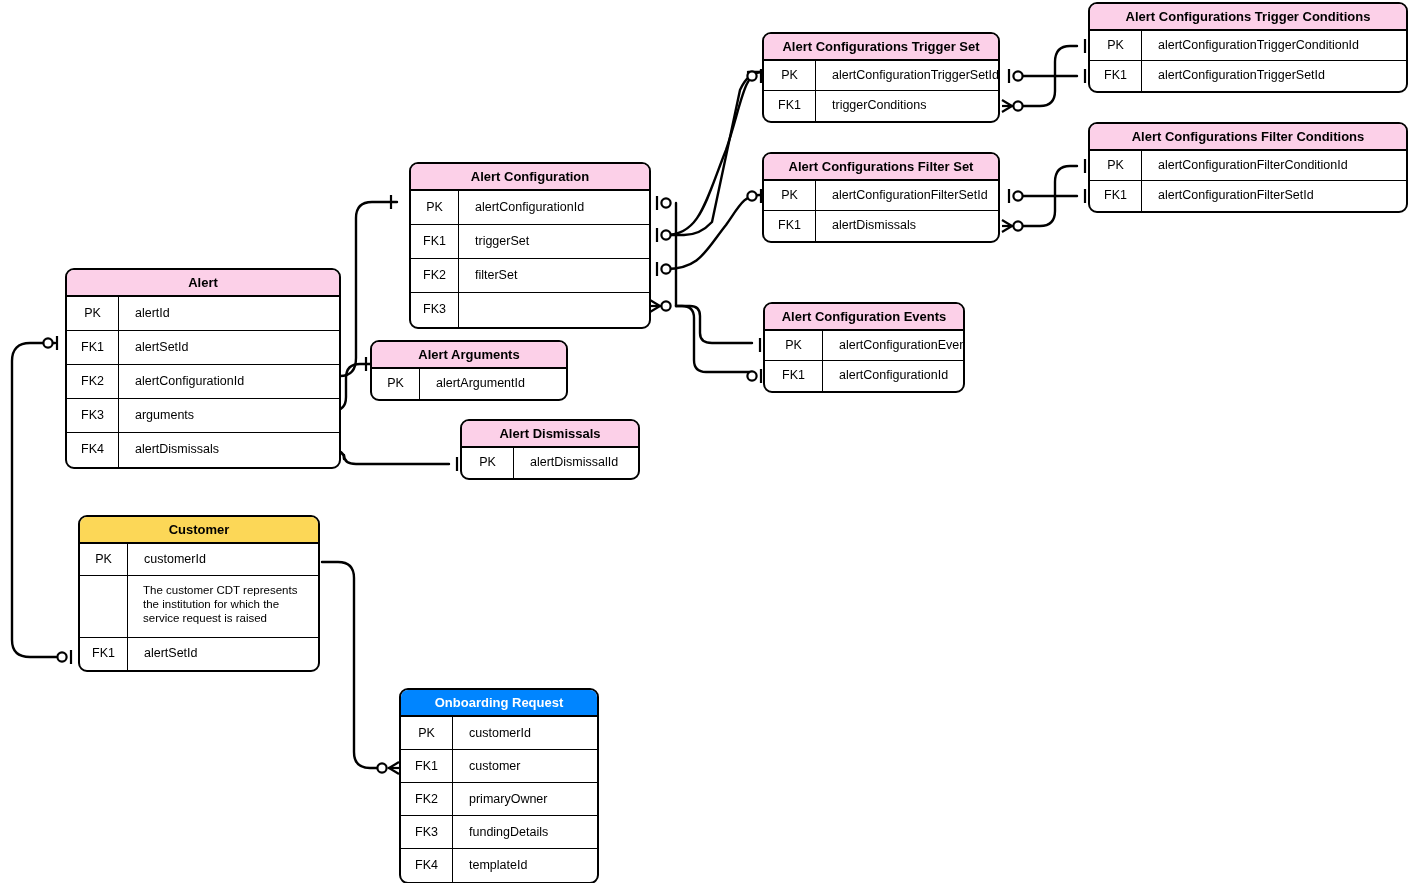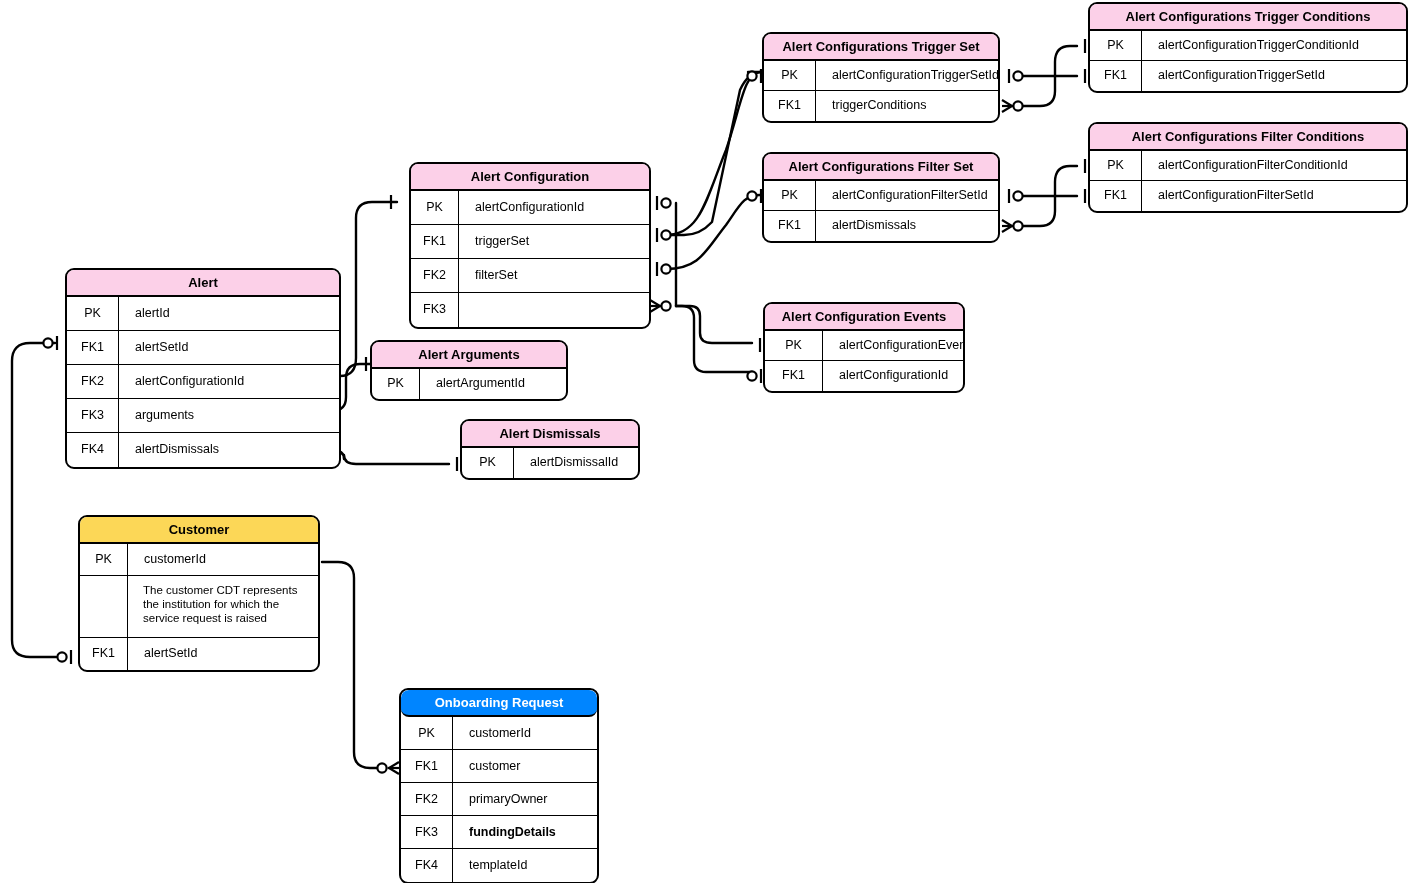--- a/index.html
+++ b/index.html
@@ -41,21 +41,21 @@
     font-weight: bold;
     font-size: 13px;
     color: #000000;
     padding: 5px 4px 5px 4px;
     border-bottom: 2px solid #000000;
     line-height: 15px;
     white-space: nowrap;
   }
   .title-pink  { background: #fcd0e8; }
   .title-yellow{ background: #fcd757; }
-  .title-blue  { background: #0085ff; color: #ffffff; border-radius: 8px; }
+  .title-blue  { background: #0085ff; color: #ffffff; }
   .row {
     display: flex;
     box-sizing: border-box;
     border-bottom: 1.6px solid #000000;
     min-height: 30px;
     gap: 8px;
   }
   .row:last-child { border-bottom: none; }
   .key {
     box-sizing: border-box;
@@ -347,21 +347,21 @@
     <div class="row" style="min-height:33px;">
       <div class="key" style="width:52px;padding-top:9px;">FK1</div>
       <div class="attr" style="padding-top:9px;">customer</div>
     </div>
     <div class="row" style="min-height:33px;">
       <div class="key" style="width:52px;padding-top:9px;">FK2</div>
       <div class="attr" style="padding-top:9px;">primaryOwner</div>
     </div>
     <div class="row" style="min-height:33px;">
       <div class="key" style="width:52px;padding-top:9px;">FK3</div>
-      <div class="attr" style="padding-top:9px;font-weight:bold;">fundingDetails</div>
+      <div class="attr" style="padding-top:9px;">fundingDetails</div>
     </div>
     <div class="row" style="min-height:33px;">
       <div class="key" style="width:52px;padding-top:9px;">FK4</div>
       <div class="attr" style="padding-top:9px;">templateId</div>
     </div>
   </div>
 
 </div>
 
 </body></html>

